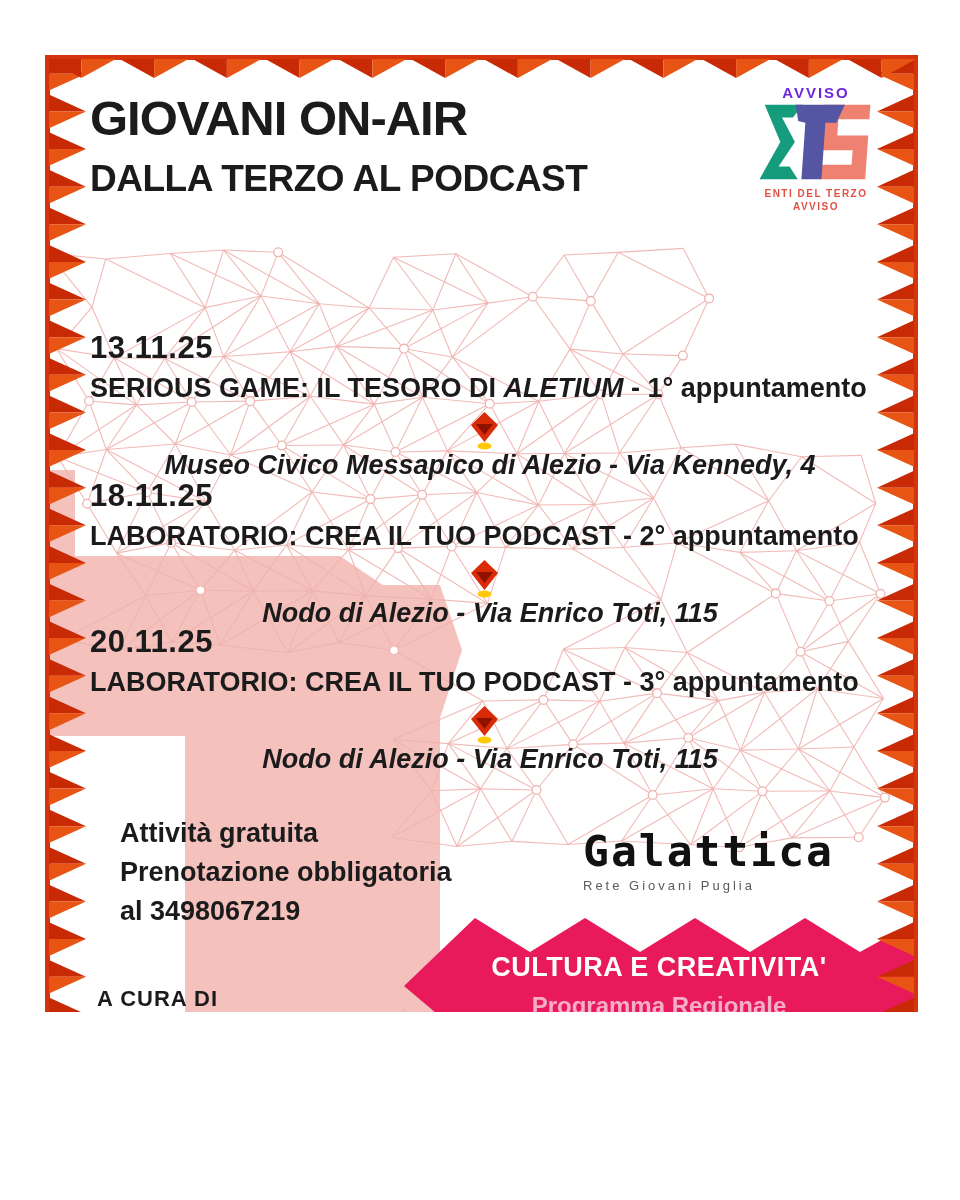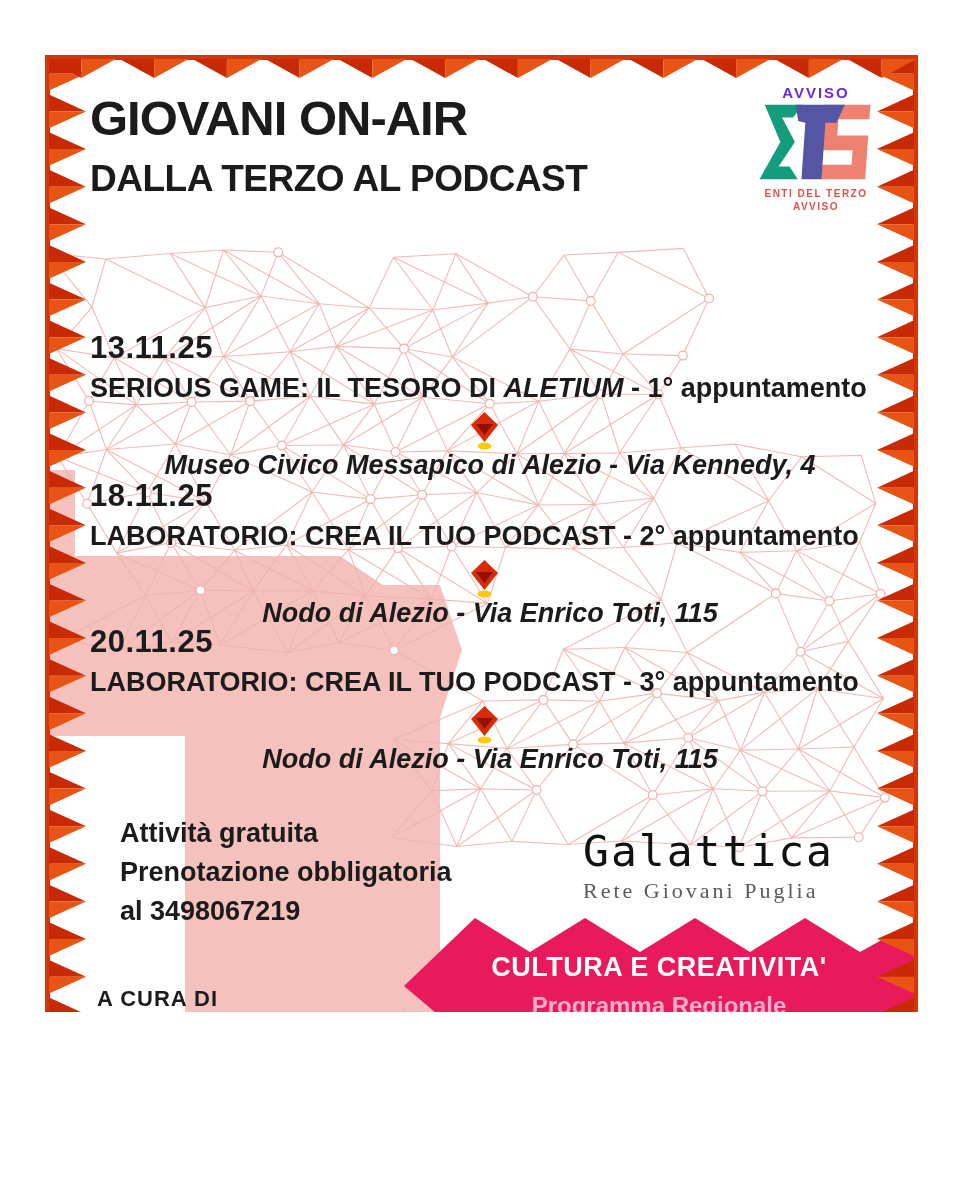--- a/index.html
+++ b/index.html
@@ -14,22 +14,22 @@
   .event{left:90px;position:absolute;z-index:6;width:800px;}
   .event .date{font-size:31px;font-weight:800;letter-spacing:0.5px;}
   .event .etitle{margin-top:7px;font-size:27px;font-weight:700;}
   .event .etitle .it{font-style:italic;}
   .event .loc{margin-top:8px;font-size:27px;font-weight:600;font-style:italic;display:flex;align-items:center;flex-direction:column;}
   .event .loc svg{margin-right:12px;flex:0 0 auto;}
   .ets{left:748px;top:84px;width:136px;text-align:center;}
   .ets .avviso{font-size:15px;font-weight:700;letter-spacing:2px;}
   .ets .cap{font-size:10px;font-weight:700;letter-spacing:1.5px;line-height:13px;}
   .galattica{left:583px;top:826px;}
-  .galattica .gname{font-family:"DejaVu Sans Mono",monospace;font-weight:400;font-size:43px;letter-spacing:2px;color:#111;}
-  .galattica .gtag{font-family:Liberation Serif, serif;font-size:22px;letter-spacing:3px;color:#5a5a5a;margin-top:2px;}
+  .galattica .gname{font-family:"DejaVu Sans Mono",monospace;font-weight:700;font-size:43px;letter-spacing:2px;color:#111;}
+  .galattica .gtag{font-family:Liberation Sans, sans-serif;font-size:13px;letter-spacing:3px;color:#5a5a5a;margin-top:2px;}
   .bannerText{left:400px;top:912px;width:518px;height:140px;display:flex;flex-direction:column;
               align-items:center;justify-content:center;z-index:6;position:absolute;}
   .bannerText .b1{color:#ffffff;font-size:27px;font-weight:800;letter-spacing:0.5px;margin-top:8px;}
   .bannerText .b2{font-size:24px;font-weight:600;margin-top:9px;}
   .info{left:120px;top:814px;font-size:27px;font-weight:700;line-height:39px;}
   .acura{left:97px;top:986px;font-size:22px;font-weight:700;letter-spacing:1px;}
   .vivarch{left:88px;top:1012px;display:flex;align-items:flex-end;font-size:48px;font-weight:700;letter-spacing:1px;color:#222;}
   .vivarch .vtri{position:relative;width:46px;height:52px;margin:0 1px;}
   .vivarch .aps{font-size:11px;font-weight:700;position:relative;top:-30px;left:2px;}
 </style>

